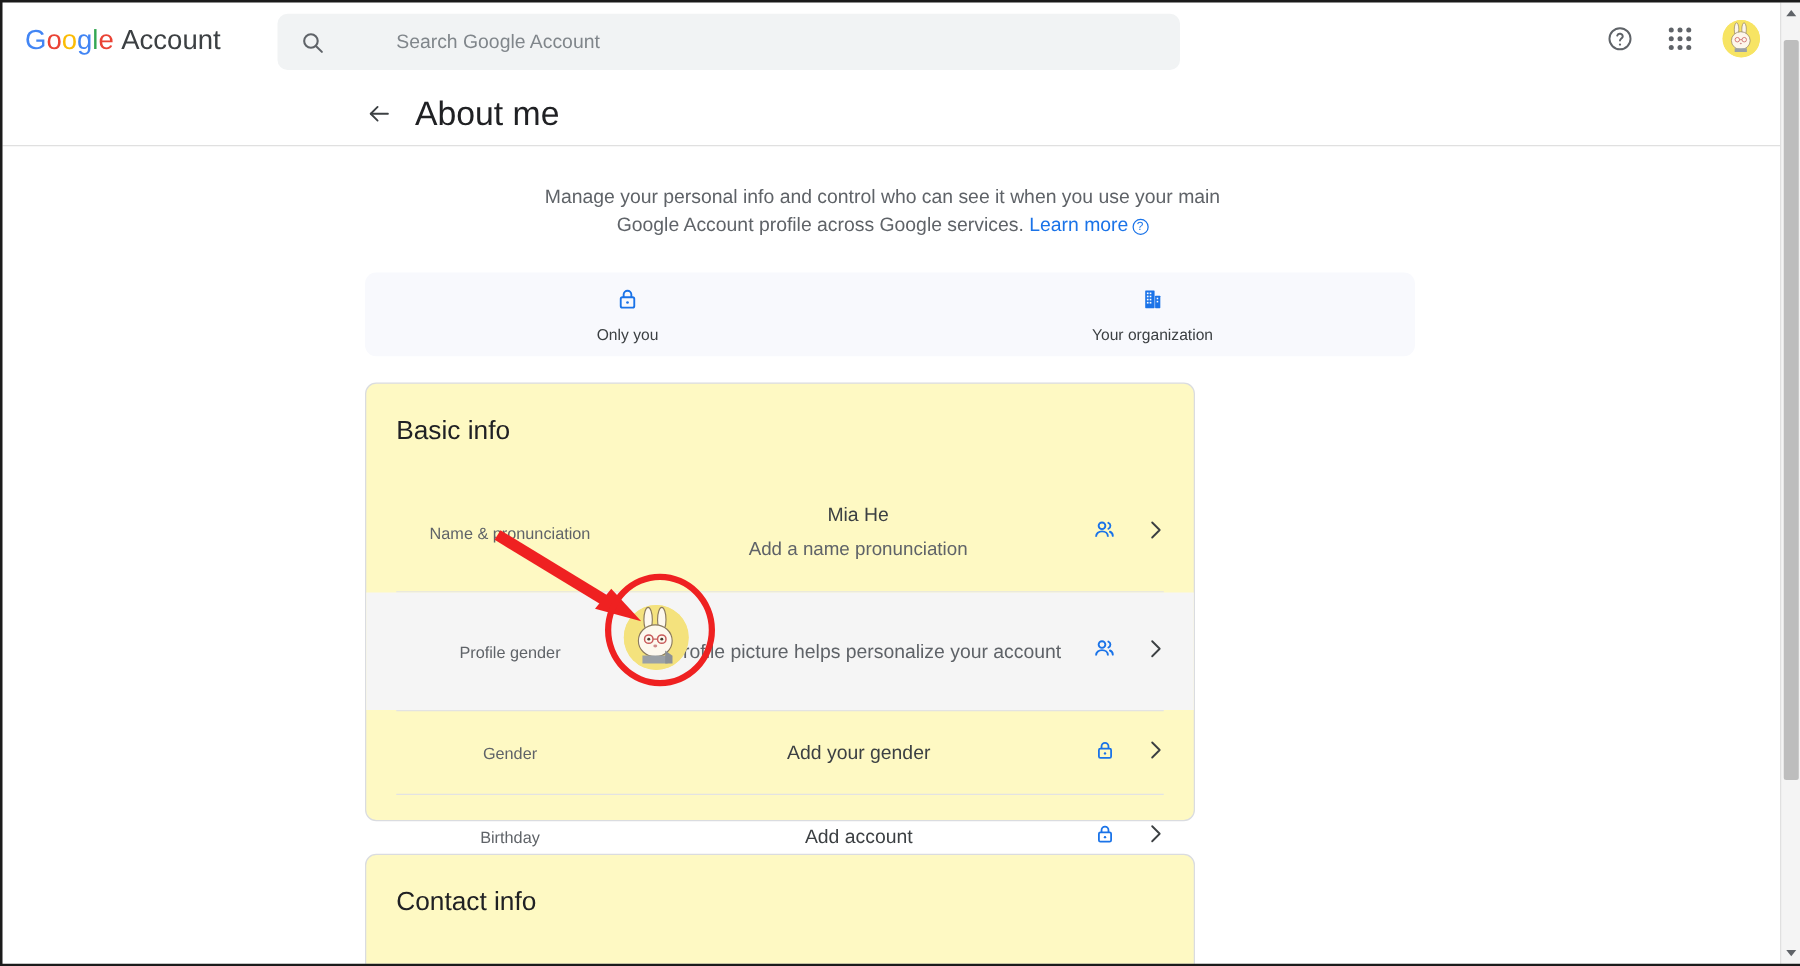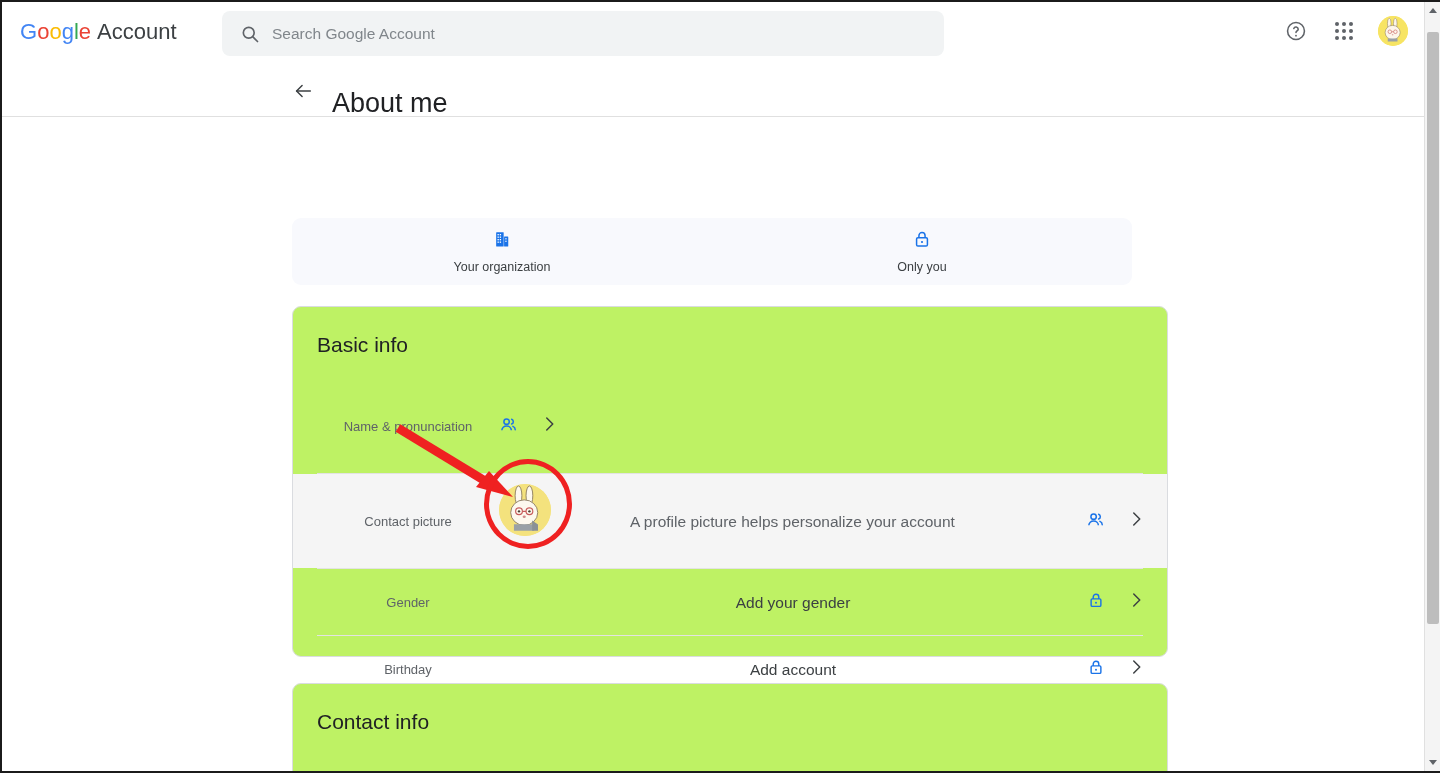--- a/index.html
+++ b/index.html
@@ -38,42 +38,42 @@
   .brand .g5 { color:#34A853; } .brand .g6 { color:#EA4335; }
   .brand .acct { color:#3c4043; margin-left:6px; font-weight:400; }
 
   .searchbox {
     position:absolute; left:220px; top:9px;
     width:722px; height:45px;
     background:#f1f3f4; border-radius:8px;
     display:flex; align-items:center;
   }
   .searchbox .sicon { margin-left:18px; margin-right:12px; display:flex; }
-  .searchbox .sph { color:#80868b; font-size:15.5px; }
+  .searchbox .sph { color:#80868b; font-size:15.5px;margin-left:45px; }
 
   .topright { position:absolute; right:18px; top:14px; display:flex; align-items:center; gap:20px; }
   .ticon { width:28px; height:28px; display:flex; align-items:center; justify-content:center; cursor:pointer; }
   .dots { display:grid; grid-template-columns:repeat(3,4px); grid-template-rows:repeat(3,4px); gap:3px; }
   .dots i { width:4px; height:4px; border-radius:50%; background:#5f6368; display:block; }
   .avatar-sm {
     width:30px; height:30px; border-radius:50%;
     background:#F7E463; overflow:hidden; position:relative; cursor:pointer;
   }
 
   
   .pagehead {
     position:absolute; top:64px; left:2px; width:1424px; height:53px;
     border-bottom:1px solid #e0e0e0; background:#fff;
   }
   .backarrow {
     position:absolute; left:288px; top:14px; width:26px; height:26px;
     display:flex; align-items:center; justify-content:center; cursor:pointer;
   }
   .pagetitle {
-    position:absolute; left:330px; top:24px;
+    position:absolute; left:330px; top:12px;
     font-size:27px; color:#202124; font-weight:400;
   }
 
   
   .content {
     position:absolute; top:118px; left:2px; width:1410px; height:653px;
     background:#ffffff; overflow:hidden;
   }
   .intro {
     position:absolute; top:28px; left:0; width:1408px;
@@ -92,22 +92,22 @@
     background:#f8f9fd; border-radius:9px;
     display:flex; align-items:center;
   }
   .legend .cell {
     flex:1; display:flex; flex-direction:column; align-items:center; gap:7px;
   }
   .legend .lbl { font-size:12.5px; color:#3c4043; }
 
   
   .card {
-    position:absolute; left:290px; width:876px;
-    background:#bef264; border:1px solid #dadce0; border-radius:9px;
+    position:absolute; left:290px; width:664px;
+    background:#fef9c3; border:1px solid #dadce0; border-radius:9px;
   }
   .card.basic { top:188px; height:351px; }
   .card.contact { top:565px; height:220px; }
   .card h2 {
     margin:0; padding:26px 0 0 24px;
     font-size:21px; font-weight:400; color:#202124;
   }
   .rows { margin-top:22px; }
   .row {
     position:relative; display:flex; align-items:center;
@@ -222,22 +222,37 @@
       <svg width="22" height="22" viewBox="0 0 24 24" fill="none" stroke="#3c4043" stroke-width="1.6" stroke-linecap="round" stroke-linejoin="round">
         <line x1="20" y1="12" x2="5" y2="12"></line>
           <polyline points="11,6 5,12 11,18"></polyline>
       </svg>
     </div>
     <div class="pagetitle">About me</div>
   </div>
 
   <div class="content">
 
+    <div class="intro">
+      <span>Manage your personal info and control who can see it when you use your main</span><br>
+      <span>Google Account profile across Google services.</span>
+      <a href="#">Learn more</a><span class="qmark">?</span>
+    </div>
 
     <div class="legend">
+      <div class="cell">
+        <span>
+          <svg width="20" height="20" viewBox="0 0 24 24" fill="none" stroke="#1a73e8" stroke-width="1.8">
+            <rect x="5.5" y="10.5" width="13" height="10" rx="1.6"></rect>
+            <path d="M8.3 10.5V8a3.7 3.7 0 0 1 7.4 0v2.5"></path>
+            <circle cx="12" cy="15.6" r="1.3" fill="#1a73e8" stroke="none"></circle>
+          </svg>
+        </span>
+        <span class="lbl">Only you</span>
+      </div>
       <div class="cell">
         <span>
           <svg width="20" height="20" viewBox="0 0 24 24" fill="#1a73e8">
             <rect x="5" y="4" width="9" height="17" rx="0.6"></rect>
             <rect x="14.5" y="9" width="5" height="12" rx="0.6"></rect>
             <g fill="#ffffff">
               <rect x="6.6" y="6" width="1.6" height="1.6"></rect>
                 <rect x="9.3" y="6" width="1.6" height="1.6"></rect>
               <rect x="6.6" y="9" width="1.6" height="1.6"></rect>
                 <rect x="9.3" y="9" width="1.6" height="1.6"></rect>
@@ -245,60 +260,54 @@
                 <rect x="9.3" y="12" width="1.6" height="1.6"></rect>
               <rect x="6.6" y="15" width="1.6" height="1.6"></rect>
                 <rect x="9.3" y="15" width="1.6" height="1.6"></rect>
               <rect x="16" y="11" width="1.5" height="1.5"></rect>
                 <rect x="16" y="14" width="1.5" height="1.5"></rect>
             </g>
           </svg>
         </span>
         <span class="lbl">Your organization</span>
       </div>
-      <div class="cell">
-        <span>
-          <svg width="20" height="20" viewBox="0 0 24 24" fill="none" stroke="#1a73e8" stroke-width="1.8">
-            <rect x="5.5" y="10.5" width="13" height="10" rx="1.6"></rect>
-            <path d="M8.3 10.5V8a3.7 3.7 0 0 1 7.4 0v2.5"></path>
-            <circle cx="12" cy="15.6" r="1.3" fill="#1a73e8" stroke="none"></circle>
-          </svg>
-        </span>
-        <span class="lbl">Only you</span>
-      </div>
     </div>
 
     <div class="card basic">
       <h2>Basic info</h2>
 
       <div class="rows">
 
         <div class="row tall">
           <div class="rowlabel">Name &amp; pronunciation</div>
+          <div class="rowvalue">
+            <div>Mia He</div>
+            <div class="sub">Add a name pronunciation</div>
+          </div>
           <div class="rowicons">
             <span>
               <svg width="19" height="19" viewBox="0 0 24 24" fill="none" stroke="#1a73e8" stroke-width="1.9">
                 <circle cx="9.6" cy="8.4" r="3.4"></circle>
                 <path d="M3.6 19.4c0-3.3 2.7-5.4 6-5.4s6 2.1 6 5.4"></path>
                 <path d="M16 5.4a3.2 3.2 0 0 1 0 6" stroke-linecap="round"></path>
                 <path d="M17.6 14.4c1.8.7 2.9 2.3 2.9 4.2" stroke-linecap="round"></path>
               </svg>
             </span>
             <span>
               <svg width="18" height="18" viewBox="0 0 24 24" fill="none" stroke="#3c4043" stroke-width="2" stroke-linecap="round" stroke-linejoin="round">
                 <polyline points="9,4 17,12 9,20"></polyline>
               </svg>
             </span>
           </div>
         </div>
 
         <div class="divider"></div>
 
         <div class="row tall hl">
-          <div class="rowlabel">Contact picture</div>
+          <div class="rowlabel">Profile gender</div>
           <div class="rowvalue">
             <div class="pic-wrap">
               <div class="avatar-lg">
                 <svg width="52" height="52" viewBox="0 0 40 40">
                   <circle cx="20" cy="20" r="20" fill="#F4E27D"></circle>
                   <ellipse cx="15" cy="9" rx="2.6" ry="7.5" fill="#fdf8ee" stroke="#8a7a5e" stroke-width="0.7"></ellipse>
                   <ellipse cx="23.4" cy="9" rx="2.6" ry="7.5" fill="#fdf8ee" stroke="#8a7a5e" stroke-width="0.7"></ellipse>
                   <ellipse cx="19.4" cy="22" rx="10.4" ry="9.8" fill="#fdf8ee" stroke="#8a7a5e" stroke-width="0.7"></ellipse>
                   <circle cx="15.4" cy="21" r="2.6" fill="none" stroke="#c75b5b" stroke-width="0.9"></circle>
                   <circle cx="23.4" cy="21" r="2.6" fill="none" stroke="#c75b5b" stroke-width="0.9"></circle>

